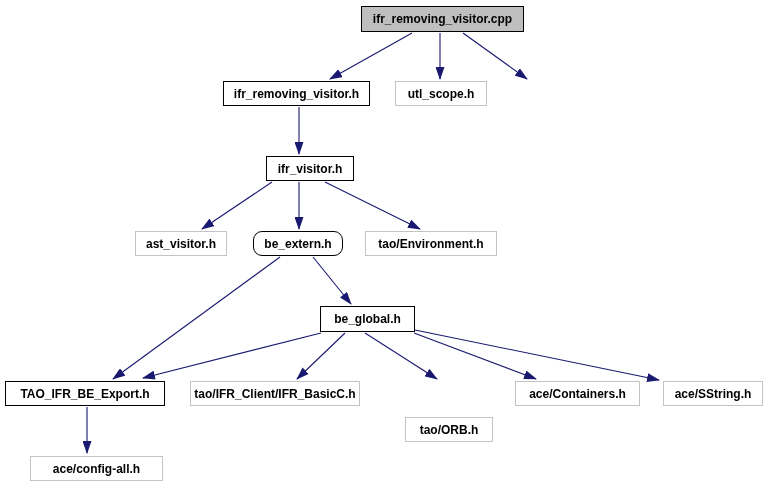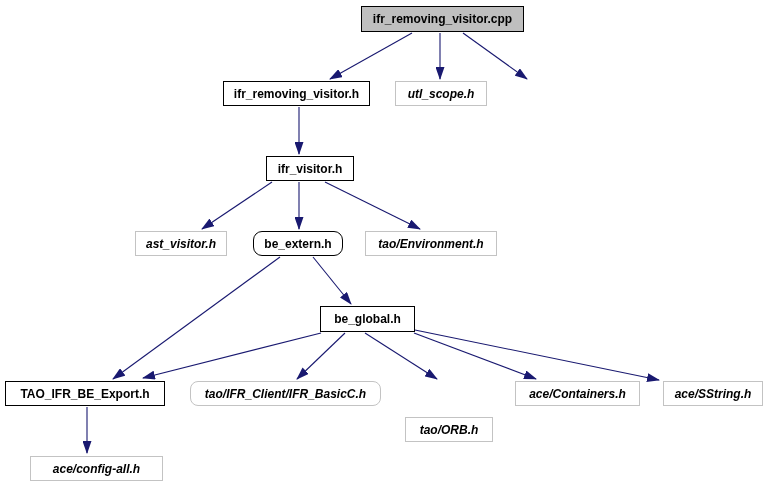--- a/index.html
+++ b/index.html
@@ -25,21 +25,21 @@
     background: #ffffff;
     border: 1px solid #000000;
     font-size: 12px;
     font-weight: bold;
     color: #000000;
     white-space: nowrap;
     z-index: 2;
   }
   .node.root   { background: #bfbfbf; border-color: #000000; }
   .node.linked { border-color: #000000; cursor: pointer; }
-  .node.plain  { border-color: #c3c3c3; font-style: italic; }
+  .node.plain  { border-color: #c3c3c3; }
 </style>
 </head>
 <body>
 
 <div class="canvas">
   <svg class="edges-svg" width="771" height="485" viewBox="0 0 771 485" xmlns="http://www.w3.org/2000/svg">
     <defs>
       <marker id="arrowhead" markerUnits="userSpaceOnUse" markerWidth="13" markerHeight="9" refX="12" refY="4.5" orient="auto">
         <path d="M0,0 L13,4.5 L0,9 Z" fill="#191970"></path>
       </marker>
@@ -83,21 +83,21 @@
     </div>
     <div class="node linked" style="left: 320px; top: 306px; width: 95px; height: 26px;">
       <span>be_global.h</span>
     </div>
     <div class="node plain" style="left: 365px; top: 231px; width: 132px; height: 25px;">
       <span>tao/Environment.h</span>
     </div>
     <div class="node linked" style="left: 5px; top: 381px; width: 160px; height: 25px;">
       <span>TAO_IFR_BE_Export.h</span>
     </div>
-    <div class="node plain" style="left: 190px; top: 381px; width: 191px; height: 25px; border-radius: 8px;">
+    <div class="node plain" style="left: 190px; top: 381px; width: 170px; height: 25px;">
       <span>tao/IFR_Client/IFR_BasicC.h</span>
     </div>
     <div class="node plain" style="left: 405px; top: 381px; width: 88px; height: 25px; margin-top: 36px;">
       <span>tao/ORB.h</span>
     </div>
     <div class="node plain" style="left: 515px; top: 381px; width: 125px; height: 25px;">
       <span>ace/Containers.h</span>
     </div>
     <div class="node plain" style="left: 663px; top: 381px; width: 100px; height: 25px;">
       <span>ace/SString.h</span>

